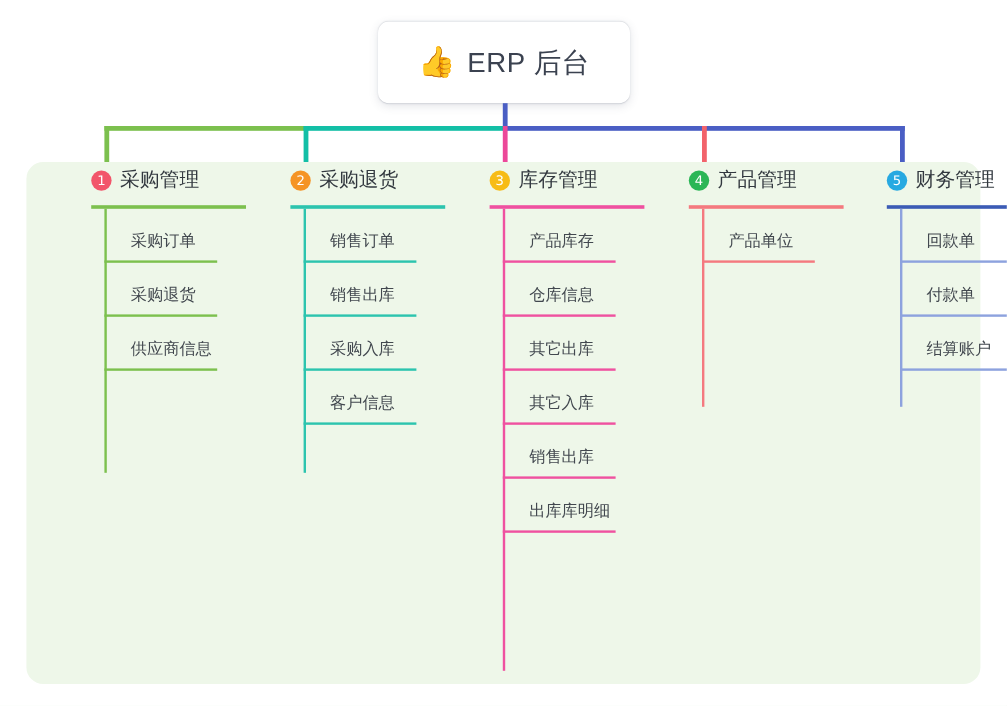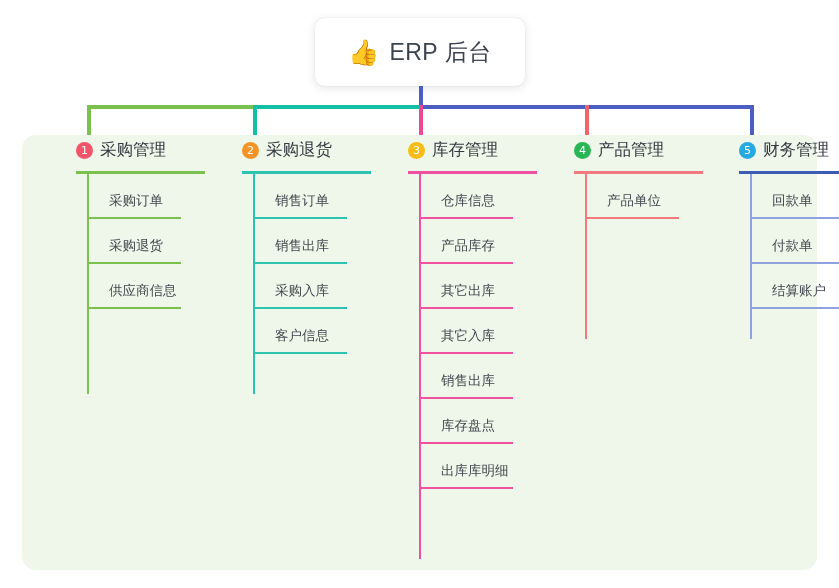--- a/index.html
+++ b/index.html
@@ -220,41 +220,37 @@
     </div>
     <div class="column" style="left: 370px;">
       <div class="col-head">
         <span class="badge" style="background: rgb(247, 188, 22);">3</span>
         <span class="col-title">库存管理</span>
       </div>
       <div class="head-rule" style="background: rgb(239, 81, 160);"></div>
       <div class="spine" style="background: rgb(239, 81, 160); height: 385px;"></div>
       <div class="leaf-list">
         <div class="leaf">
+          <span class="leaf-label">产品库存</span>
+          <div class="leaf-rule" style="background: rgb(239, 81, 160);"></div>
+        </div>
+        <div class="leaf">
           <span class="leaf-label">仓库信息</span>
           <div class="leaf-rule" style="background: rgb(239, 81, 160);"></div>
         </div>
         <div class="leaf">
-          <span class="leaf-label">产品库存</span>
-          <div class="leaf-rule" style="background: rgb(239, 81, 160);"></div>
-        </div>
-        <div class="leaf">
           <span class="leaf-label">其它出库</span>
           <div class="leaf-rule" style="background: rgb(239, 81, 160);"></div>
         </div>
         <div class="leaf">
           <span class="leaf-label">其它入库</span>
           <div class="leaf-rule" style="background: rgb(239, 81, 160);"></div>
         </div>
         <div class="leaf">
           <span class="leaf-label">销售出库</span>
-          <div class="leaf-rule" style="background: rgb(239, 81, 160);"></div>
-        </div>
-        <div class="leaf">
-          <span class="leaf-label">库存盘点</span>
           <div class="leaf-rule" style="background: rgb(239, 81, 160);"></div>
         </div>
         <div class="leaf">
           <span class="leaf-label">出库库明细</span>
           <div class="leaf-rule" style="background: rgb(239, 81, 160);"></div>
         </div>
       </div>
     </div>
     <div class="column" style="left: 536px;">
       <div class="col-head">

